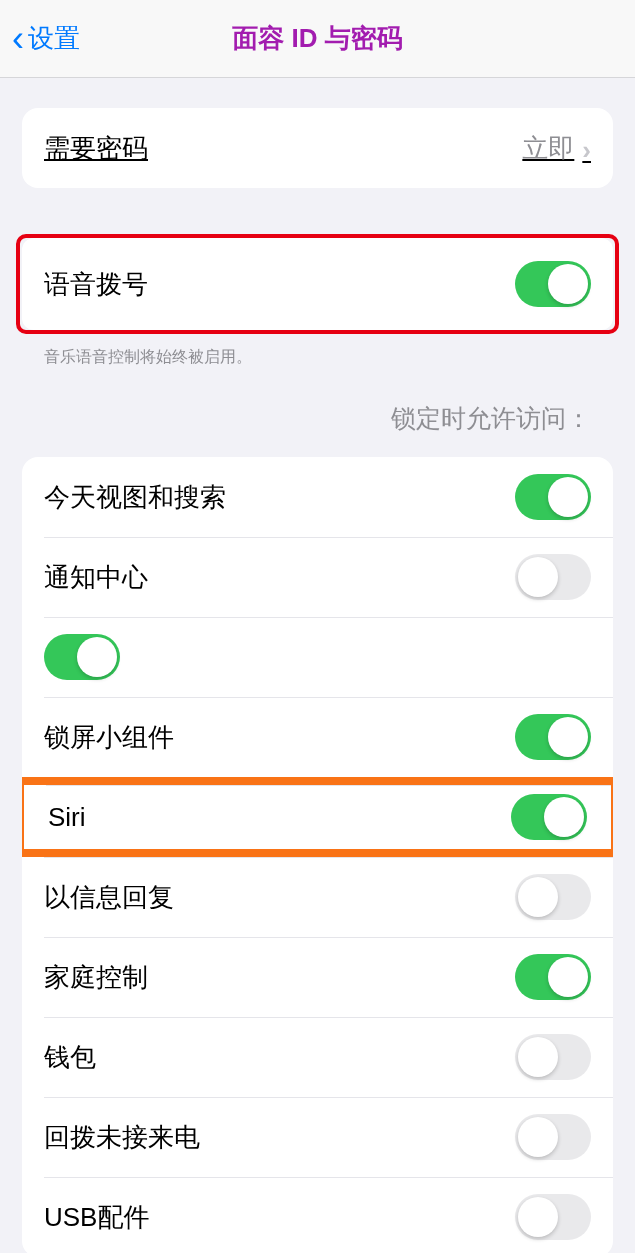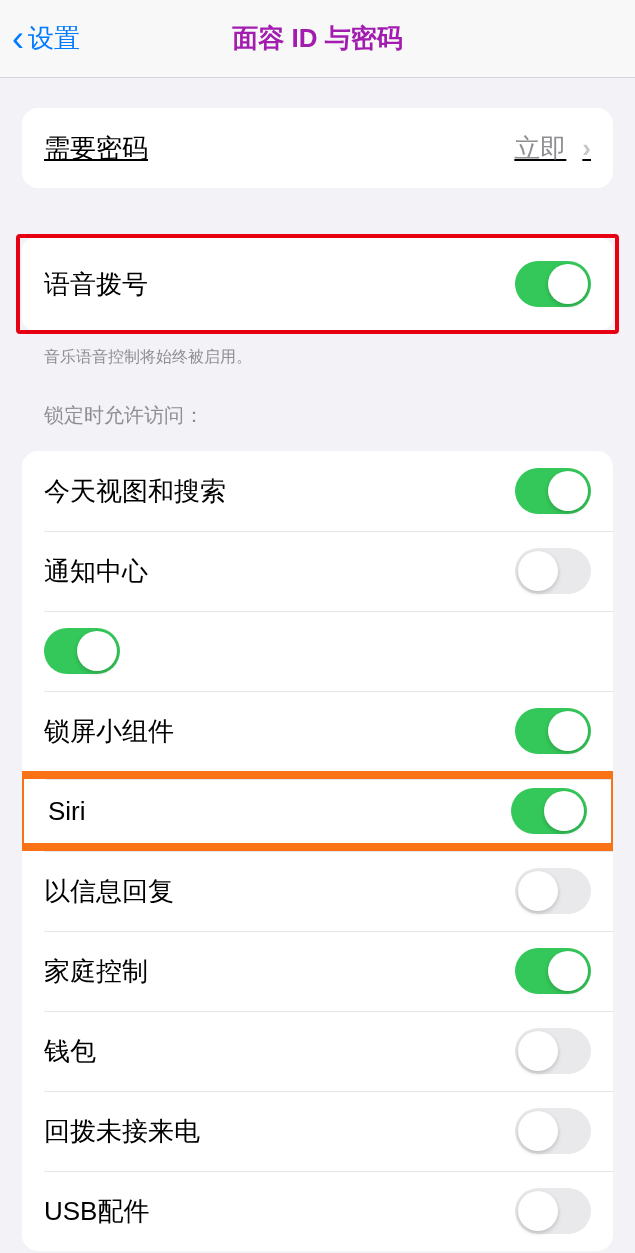--- a/index.html
+++ b/index.html
@@ -76,43 +76,44 @@
       top: 0;
       height: 1px;
       background: #e5e5ea;
     }
     .row-label {
       font-size: 26px;
       color: #000;
     }
     .row-right {
       display: flex;
-      align-items: center;
-      gap: 16px;
+      align-items: flex-end;
+      gap: 8px;
     }
     .detail-value {
       font-size: 26px;
       color: #8e8e93;
     }
     .chevron {
       color: #c7c7cc;
       font-size: 26px;
       font-weight: 600;
     }
 
     .footer-text {
       font-size: 16px;
       color: #8e8e93;
       padding: 12px 22px 0 22px;
       line-height: 1.4;
     }
     .header-text {
-      font-size: 20px;
+      font-size: 25px;
       color: #8e8e93;
       padding: 34px 22px 10px 22px;
+      text-align: right;
     }
 
     
     .switch {
       width: 76px;
       height: 46px;
       border-radius: 23px;
       position: relative;
       flex-shrink: 0;
     }
@@ -125,21 +126,21 @@
       height: 40px;
       background: #fff;
       border-radius: 50%;
       box-shadow: 0 2px 4px rgba(0,0,0,0.2);
     }
     .switch.on .knob { right: 3px; }
     .switch.off .knob { left: 3px; }
 
     .highlight-box {
       border: 4px solid #e60012;
-      border-radius: 4px;
+      border-radius: 10px;
       margin: 0 -6px;
       padding: 0 2px;
     }
     .highlight-box .group,
     .highlight-row {
       border-radius: 12px;
     }
     .highlight-inline {
       border: 8px solid #f97316;
       margin-left: -6px;

